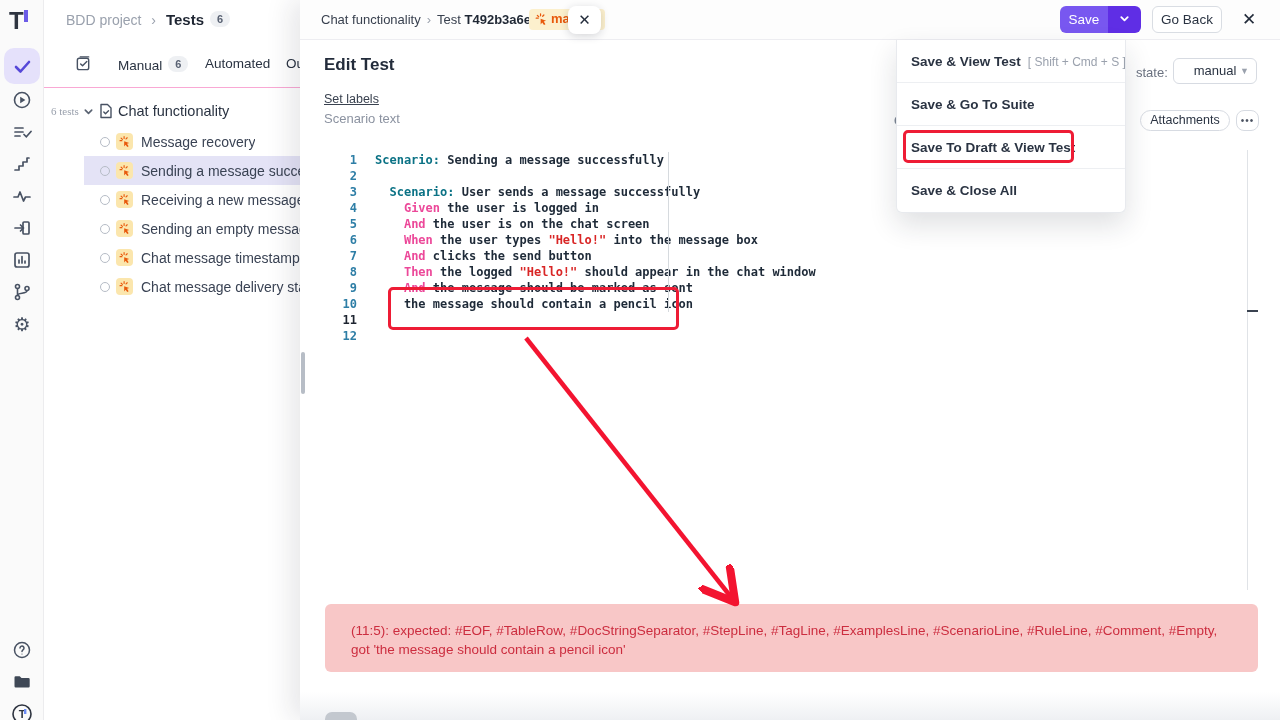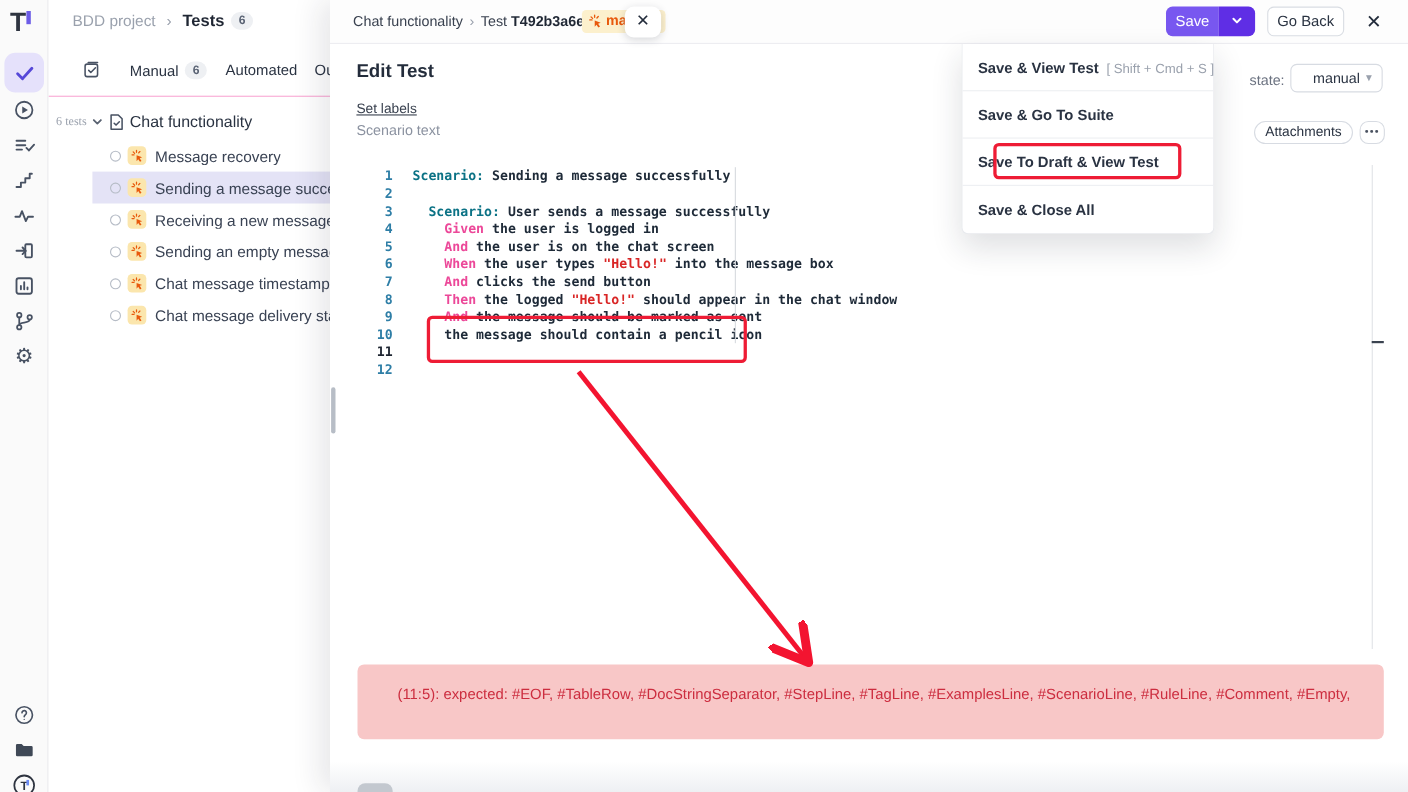--- a/index.html
+++ b/index.html
@@ -66,27 +66,27 @@
   .tok-k { color:#ec4899; }
   .tok-r { color:#d92626; }
   .indent-guide { position:absolute; left:368px; top:152px; width:1px; height:160px; background:#d6dade; z-index:1; }
 
   
   .vline { position:absolute; left:947px; top:150px; width:1px; height:440px; background:#e0e3e7; }
   .vline-tick { position:absolute; left:947px; top:310px; width:11px; height:2px; background:#3a4350; }
   .drag-handle { position:absolute; left:1px; top:352px; width:4px; height:42px; background:#b7bdc6; border-radius:3px; }
 
   
-  #menu { position:absolute; left:574px; top:40px; width:230px; background:#fff; border:1px solid #e8eaee; border-top:none; border-radius:0 0 6px 6px; box-shadow:0 12px 28px rgba(30,34,50,.14); z-index:15; }
+  #menu { position:absolute; left:596px; top:40px; width:230px; background:#fff; border:1px solid #e8eaee; border-top:none; border-radius:0 0 6px 6px; box-shadow:0 12px 28px rgba(30,34,50,.14); z-index:15; }
   .mi { position:relative; height:43px; line-height:43px; padding-left:14px; font-size:13.5px; font-weight:700; color:#2a3342; cursor:pointer; border-bottom:1px solid #edeff2; white-space:nowrap; }
   .mi:last-child { border-bottom:none; }
   .mi .sc { font-weight:400; font-size:12px; color:#9aa1ad; margin-left:7px; }
 
   
-  #errbox { position:absolute; left:25px; top:604px; width:933px; height:68px; background:#f8c7c7; border-radius:6px; padding:17px 20px 0 26px; z-index:12;text-align:center; }
+  #errbox { position:absolute; left:25px; top:604px; width:933px; height:68px; background:#f8c7c7; border-radius:6px; padding:17px 20px 0 26px; z-index:12; }
   #errbox div { font-size:13.5px; line-height:19px; color:#cc2d3f; }
 
   
   .ann { position:absolute; border:3.5px solid #ee1c35; border-radius:5px; background:transparent; z-index:30; pointer-events:none; }
   #ann-editor { left:388px; top:287px; width:291px; height:43px; }
   #ann-menu { left:903px; top:130px; width:171px; height:33px; }
   #arrow-svg { position:absolute; left:0; top:0; width:1280px; height:720px; z-index:29; pointer-events:none; }
 
   .bottom-fade { position:absolute; left:0; bottom:0; width:980px; height:28px; background:linear-gradient(to bottom, rgba(240,241,244,0), #eef0f3); }
   .peek-btn { position:absolute; left:25px; top:712px; width:32px; height:14px; background:#c3c8cf; border-radius:7px; cursor:pointer; }
@@ -358,20 +358,21 @@
 
     <div id="menu">
         <div class="mi"><span>Save &amp; View Test</span><span class="sc">[ Shift + Cmd + S ]</span></div>
         <div class="mi"><span>Save &amp; Go To Suite</span></div>
         <div class="mi"><span>Save To Draft &amp; View Test</span></div>
         <div class="mi"><span>Save &amp; Close All</span></div>
       </div>
 
     <div id="errbox">
       <div>(11:5): expected: #EOF, #TableRow, #DocStringSeparator, #StepLine, #TagLine, #ExamplesLine, #ScenarioLine, #RuleLine, #Comment, #Empty,</div>
+      <div>got 'the message should contain a pencil icon'</div>
     </div>
 
     <div class="bottom-fade"></div>
     <div class="peek-btn"></div>
   </section>
 
   <div class="ann" id="ann-editor"></div>
   <div class="ann" id="ann-menu"></div>
   <svg id="arrow-svg">
     <defs>

